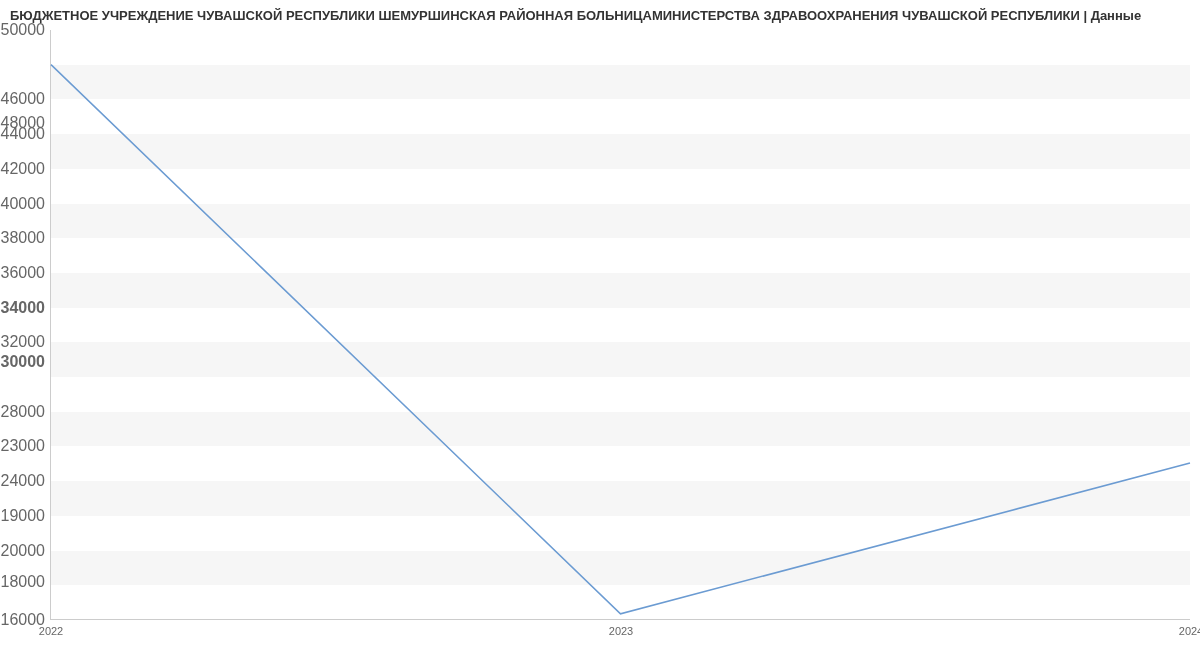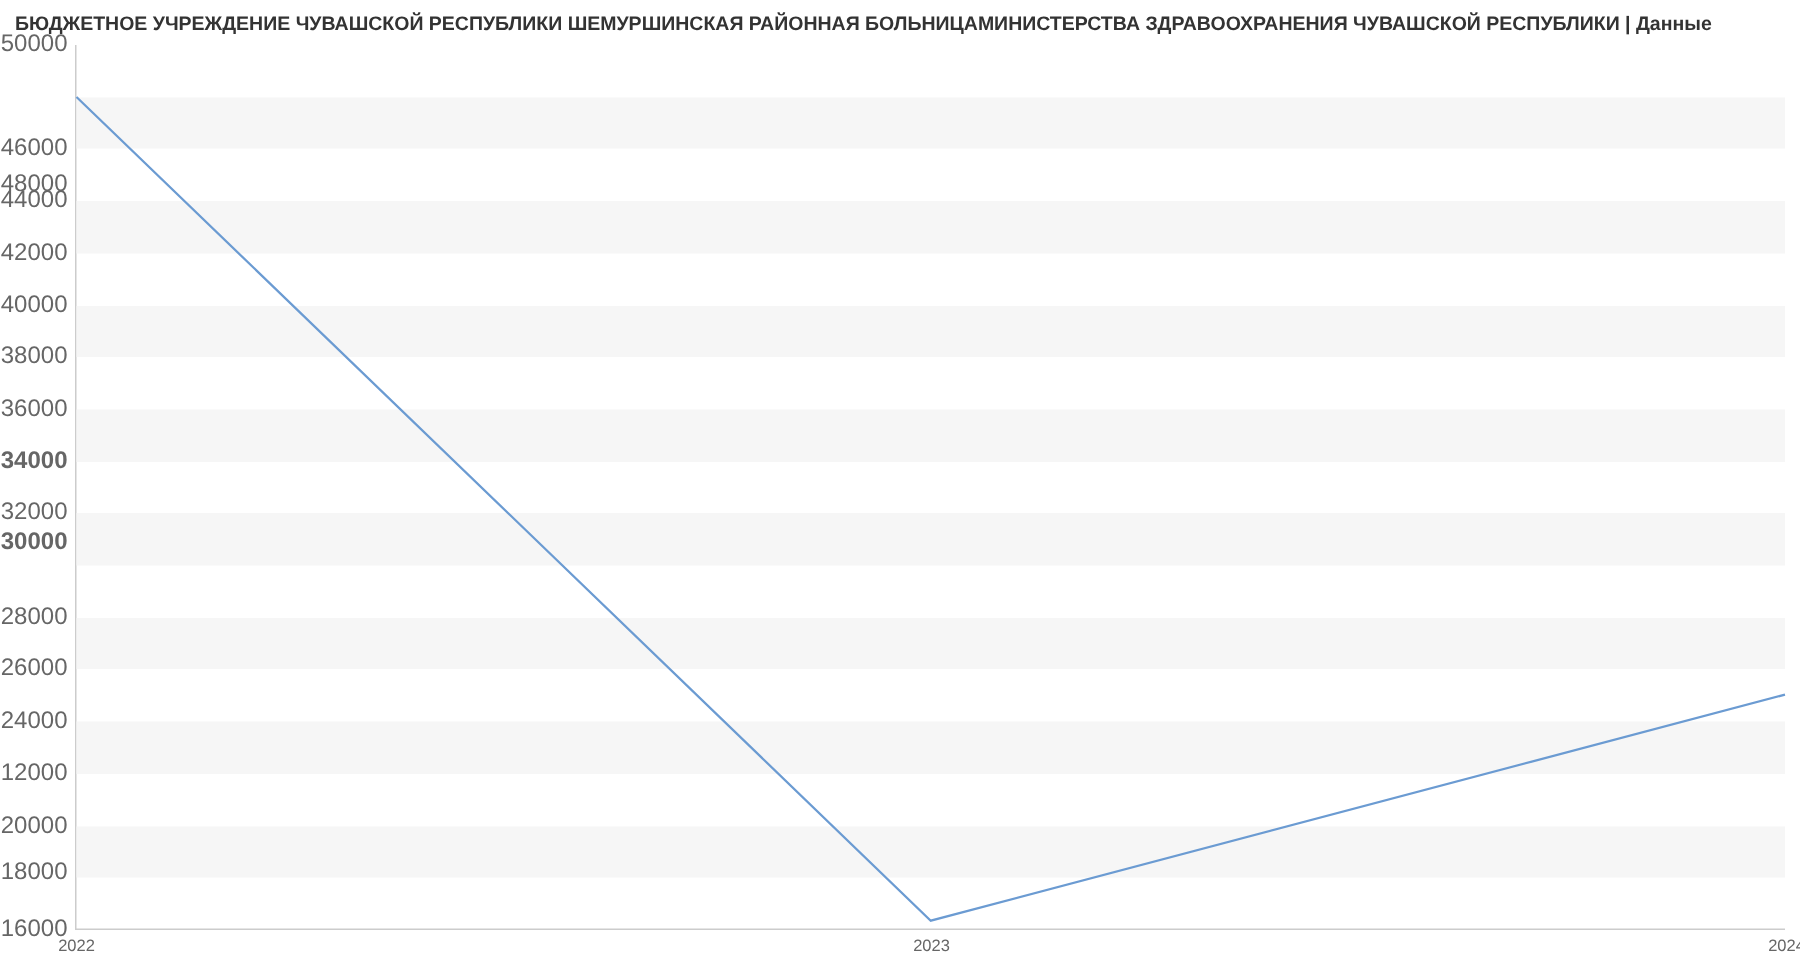--- a/index.html
+++ b/index.html
@@ -104,23 +104,23 @@
       <div style="position: absolute; left: 0px; right: 0px; top: 34.7059px; height: 34.7059px; background: rgb(246, 246, 246);"></div>
       <div class="grid-line" style="top: 69.4118px;"></div>
       <div class="grid-line" style="top: 34.7059px;"></div>
       <div class="grid-line" style="top: 0px;"></div>
       <svg class="line-svg" id="line-svg" preserveAspectRatio="none" viewBox="0 0 1140 590">
       <path class="line-path" id="line-path" d="M0.00,34.71 L570.00,584.79 L1140.00,433.82" style="stroke: rgb(107, 155, 210);"></path>
     </svg>
   <div class="y-tick-label" style="top: 590px;">16000</div>
       <div class="y-tick-label" style="top: 552px;">18000</div>
       <div class="y-tick-label" style="top: 520.588px;">20000</div>
-      <div class="y-tick-label" style="top: 485.882px;">12000</div>
+      <div class="y-tick-label" style="top: 485.882px;">19000</div>
       <div class="y-tick-label" style="top: 451.176px;">24000</div>
-      <div class="y-tick-label" style="top: 416.471px;">26000</div>
+      <div class="y-tick-label" style="top: 416.471px;">23000</div>
       <div class="y-tick-label" style="top: 381.765px;">28000</div>
       <div class="y-tick-label" style="top: 332px; font-weight: bold;">30000</div>
       <div class="y-tick-label" style="top: 312.353px;">32000</div>
       <div class="y-tick-label" style="top: 277.647px; font-weight: bold;">34000</div>
       <div class="y-tick-label" style="top: 242.941px; margin-left: 28px;">36000</div>
       <div class="y-tick-label" style="top: 208.235px; text-align: right;">38000</div>
       <div class="y-tick-label" style="top: 173.529px;">40000</div>
       <div class="y-tick-label" style="top: 138.824px;">42000</div>
       <div class="y-tick-label" style="top: 104.118px;">44000</div>
       <div class="y-tick-label" style="top: 69.4118px; text-align: right;">46000</div>

